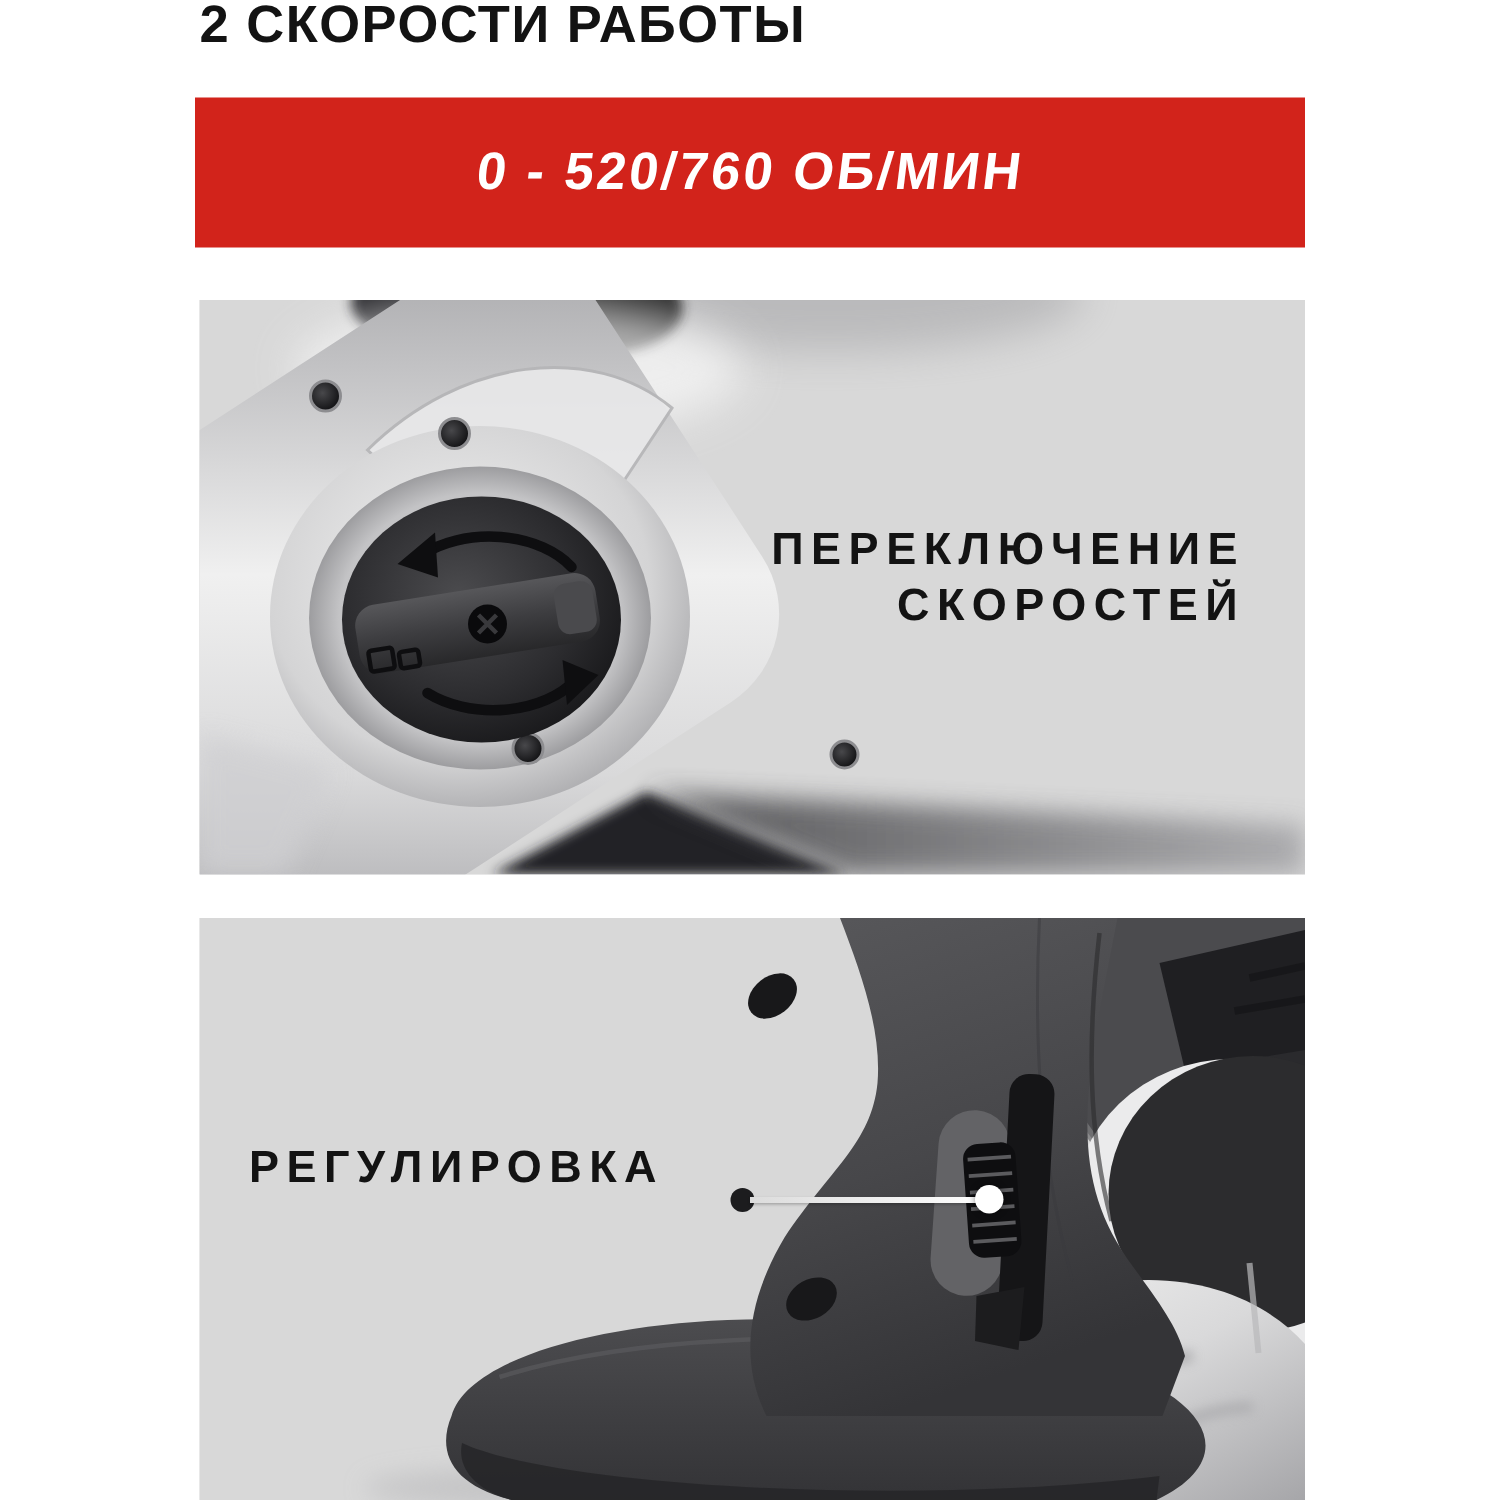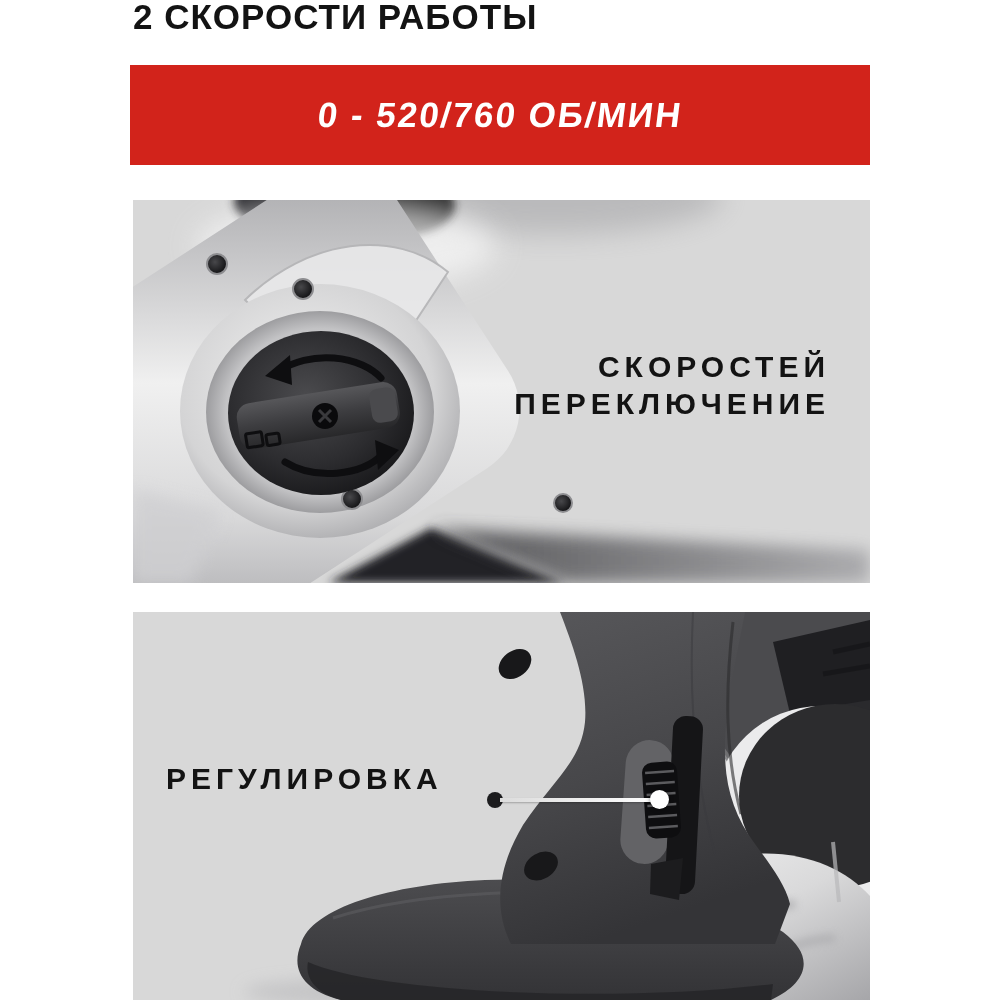--- a/index.html
+++ b/index.html
@@ -159,22 +159,22 @@
       </g>
 
       <g>
         <polygon points="195,383 298,328 432,383" fill="#232326" filter="url(#b4)"></polygon>
         <polygon points="298,328 737,350 737,383 432,383" fill="url(#tailGrad)" opacity="0.85" filter="url(#b8)"></polygon>
         <path d="M 0 290 L 88 312 L 58 383 L 0 383 Z" fill="#cfcfd1" opacity="0.8" filter="url(#b8)"></path>
       </g>
     </svg>
 
     <div class="feature-label label-top">
+      <div>ПЕРЕКЛЮЧЕНИЕ</div>
       <div>СКОРОСТЕЙ</div>
-      <div>ПЕРЕКЛЮЧЕНИЕ</div>
     </div>
   </div>
 
   <div class="photo photo-bottom">
     <svg width="737" height="388" viewBox="0 0 737 388">
       <defs>
         <linearGradient id="handleGrad" x1="0" y1="0" x2="0.3" y2="1">
           <stop offset="0" stop-color="#58585b"></stop>
           <stop offset="0.55" stop-color="#47474a"></stop>
           <stop offset="1" stop-color="#343437"></stop>

